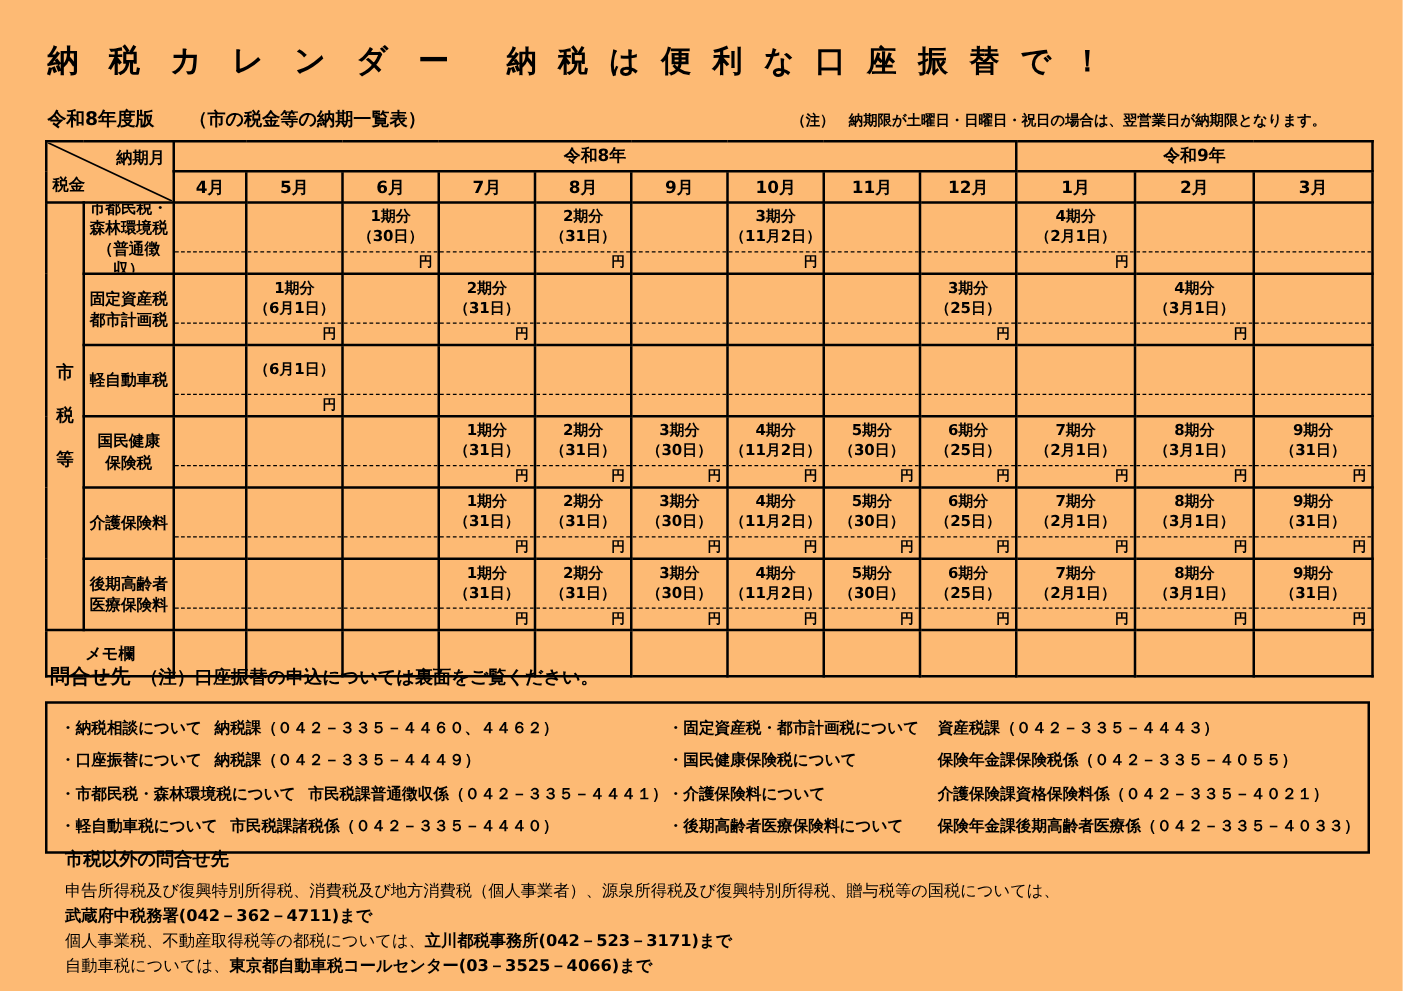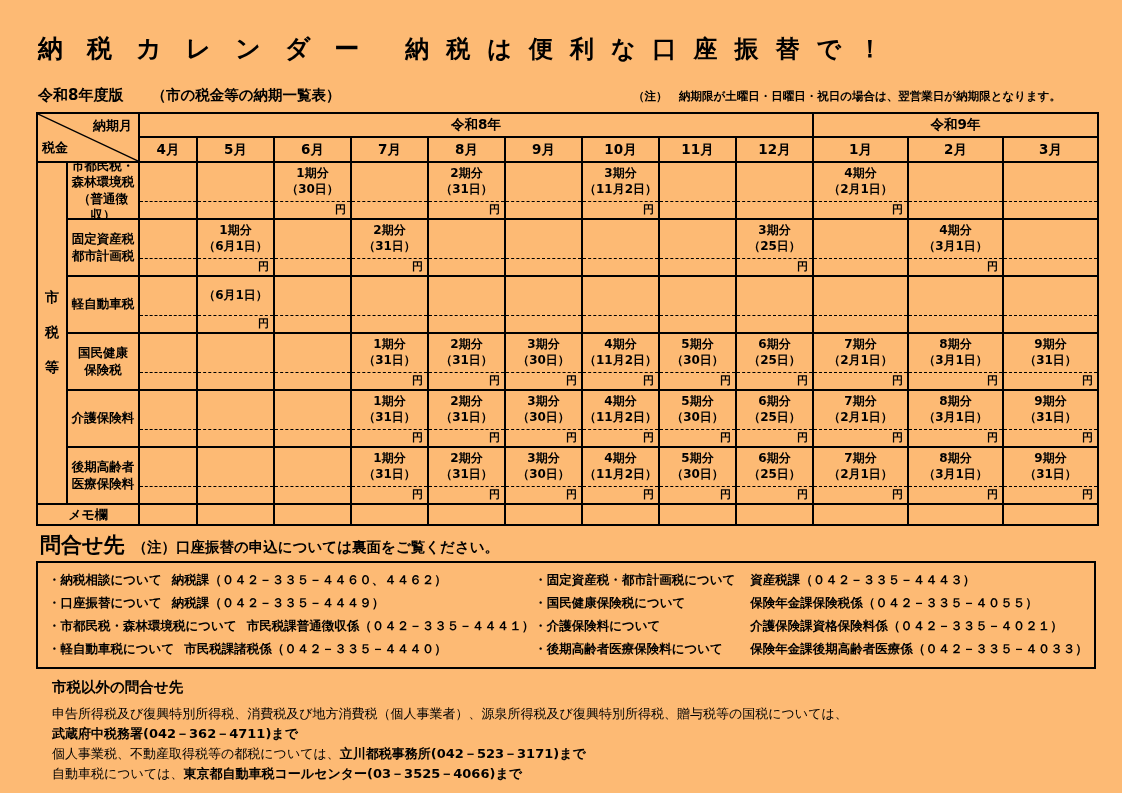--- a/index.html
+++ b/index.html
@@ -21,33 +21,33 @@
   table.cal th,table.cal td{border:2px solid #000;padding:0;font-weight:bold;overflow:hidden;}
   table.cal thead tr.yr{height:24px;}
   table.cal thead tr.mo{height:25px;padding-left:12px;}
   .yr-cell{font-size:13.5px;text-align:center;}
   .mo-cell{font-size:13.5px;text-align:center;}
   .corner{position:relative;}
   .corner svg{position:absolute;left:0;top:0;width:100%;height:100%;}
   .corner .c-top{position:absolute;top:3px;right:6px;font-size:13px;}
   .corner .c-bot{position:absolute;bottom:4px;left:4px;font-size:13px;}
   tr.taxrow{height:55px;}
-  tr.memorow{height:21px;}
+  tr.memorow{height:37px;}
   .group-inner{display:flex;flex-direction:column;align-items:center;justify-content:center;gap:17px;font-size:14px;}
   .name-inner{display:flex;flex-direction:column;align-items:center;justify-content:center;height:39px;font-size:12.5px;line-height:1.3;text-align:center;}
   .m-inner{display:flex;flex-direction:column;height:55px;}
   .m-top{flex:1;display:flex;flex-direction:column;align-items:center;justify-content:center;font-size:12px;line-height:1.3;text-align:center;}
   .m-bot{height:17px;border-top:1.5px dashed #000;display:flex;align-items:flex-end;justify-content:flex-end;padding:0 4px 1px 0;font-size:11px;box-sizing:border-box;}
   .memo-label{font-size:13px;text-align:center;}
 
   
   .contact-heading-row{position:absolute;left:40px;top:531px;display:flex;align-items:baseline;white-space:nowrap;}
-  .contact-heading{font-size:21px;font-weight:bold;}
+  .contact-heading{font-size:16px;font-weight:bold;}
   .contact-heading-note{font-size:14.5px;font-weight:bold;margin-left:8px;}
-  .contact-box{position:absolute;left:36px;top:561px;width:1060px;height:108px;border:2.5px solid #000;box-sizing:border-box;display:flex;padding:6px 10px;}
+  .contact-box{position:absolute;left:36px;top:561px;width:1060px;height:122px;border:2.5px solid #000;box-sizing:border-box;display:flex;padding:6px 10px;}
   .contact-col{display:flex;flex-direction:column;justify-content:space-around;}
   .contact-col.cleft{width:494px;}
   .contact-col.cright{flex:1;}
   .contact-item{display:flex;align-items:baseline;font-size:12.5px;font-weight:bold;white-space:nowrap;}
   .contact-col.cleft .contact-item:nth-child(1) .c-label,
   .contact-col.cleft .contact-item:nth-child(2) .c-label{min-width:108px;}
   .contact-col.cleft .contact-item .c-label{margin-right:10px;}
   .contact-col.cright .contact-item .c-label{min-width:212px;margin-right:4px;}
 
   

